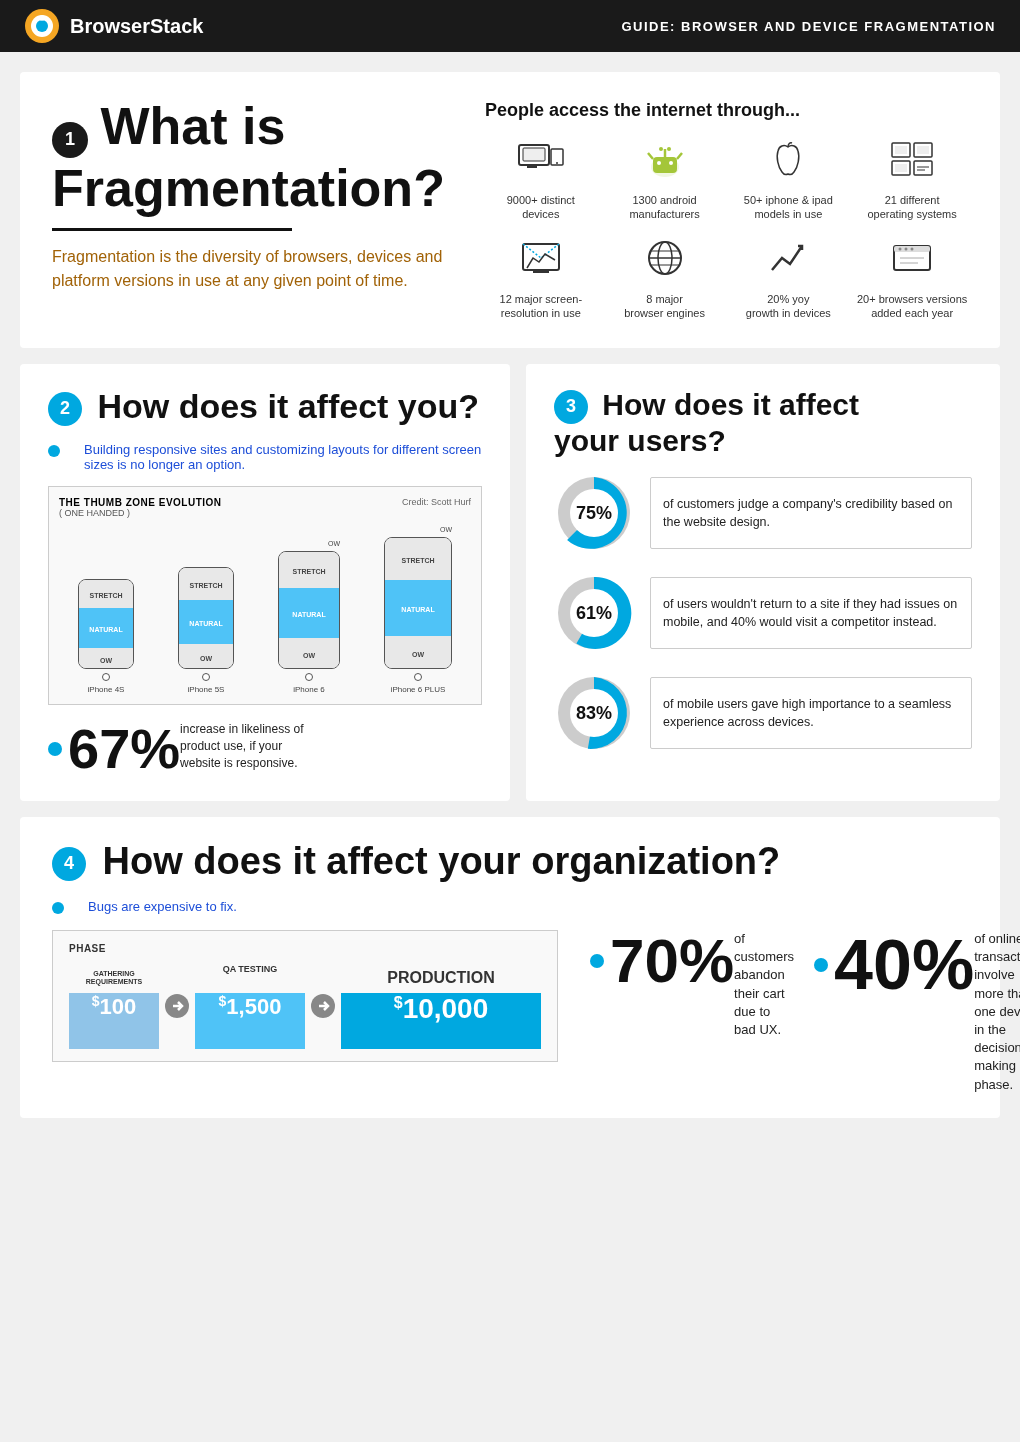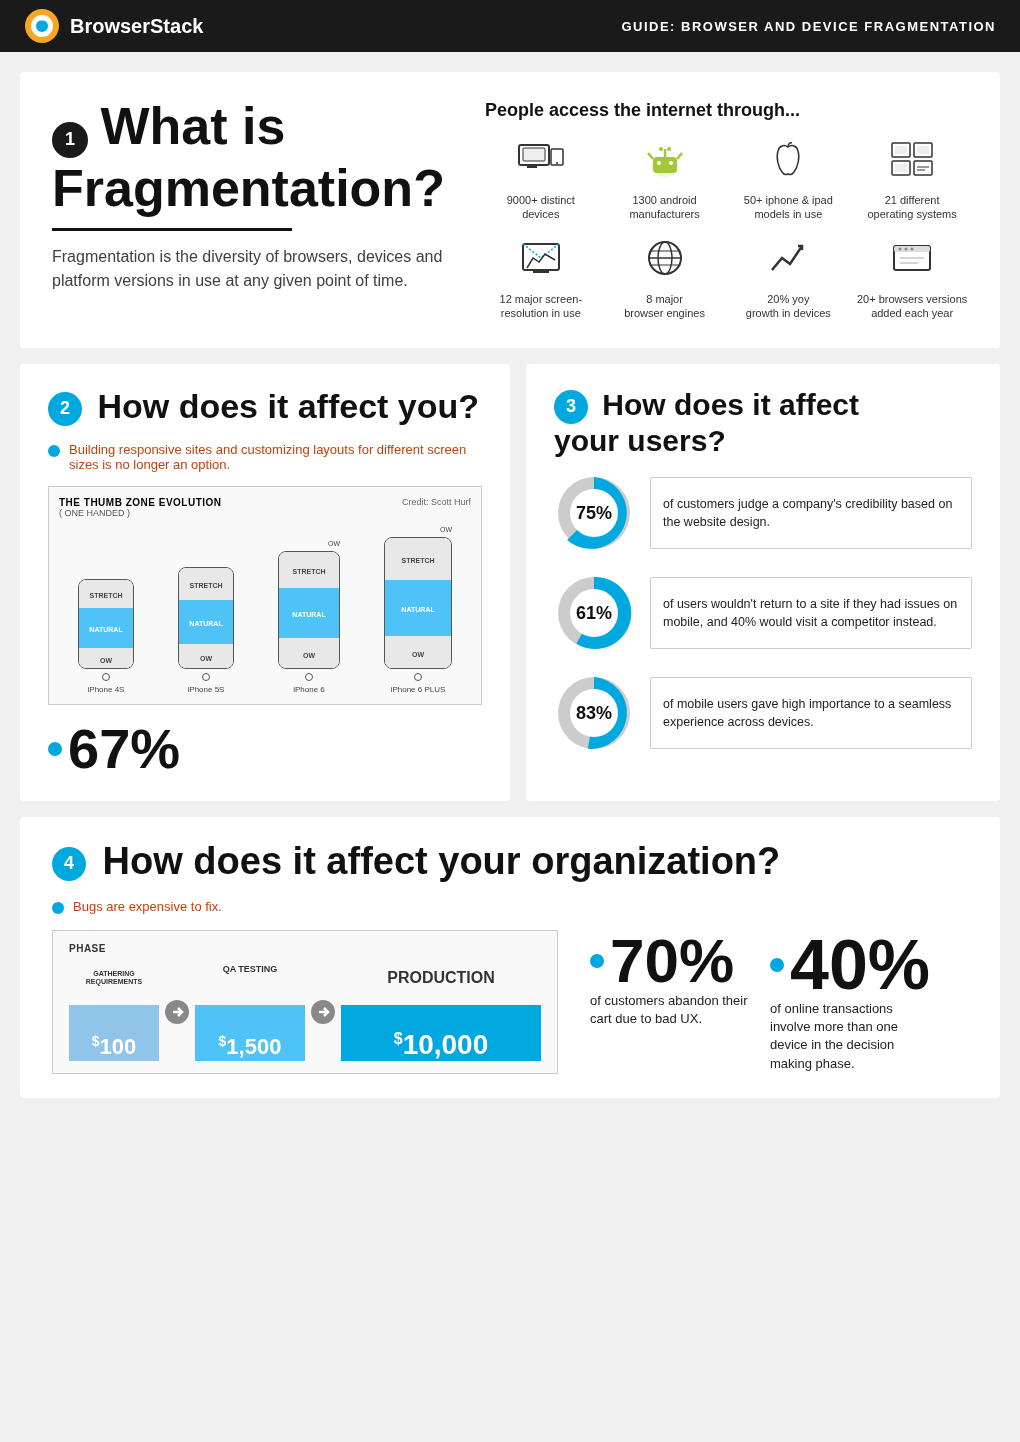--- a/index.html
+++ b/index.html
@@ -87,21 +87,21 @@
     }
     .section1-divider {
       border: none;
       border-top: 3px solid #111;
       margin: 14px 0;
       width: 240px;
     }
     .section1-desc {
       font-size: 16px;
       line-height: 1.5;
-      color: #404040;
+      color: #a16207;
     }
     .section1-right {
       flex: 1;
     }
     .internet-title {
       font-size: 18px;
       font-weight: bold;
       margin-bottom: 18px;
       color: #111;
     }
@@ -162,24 +162,24 @@
       width: 34px;
       height: 34px;
       font-size: 18px;
       font-weight: bold;
       margin-right: 6px;
       vertical-align: middle;
     }
 
     .bullet-text {
       font-size: 13px;
-      color: #c2410c;
+      color: #1d4ed8;
       display: flex;
       align-items: flex-start;
-      gap: 9px;
+      gap: 24px;
       margin-bottom: 14px;
     }
     .blue-dot {
       width: 12px;
       height: 12px;
       background: #00a8e0;
       border-radius: 50%;
       flex-shrink: 0;
       margin-top: 3px;
     }
@@ -237,21 +237,21 @@
     .phone-label { font-size: 8px; color: #444; }
     .phone-circle { width: 8px; height: 8px; border-radius: 50%; border: 1px solid #555; background: white; margin: 2px auto; }
 
     .pct-row {
       display: flex;
       gap: 20px;
       margin-top: 12px;
     }
     .big-pct {
       display: flex;
-      flex-direction: column;
+      flex-direction: row;
       align-items: flex-start;
     }
     .big-pct-num {
       font-size: 56px;
       font-weight: 900;
       color: #111;
       line-height: 1;
       display: flex;
       align-items: center;
       gap: 6px;
@@ -335,25 +335,24 @@
       align-items: flex-end;
       gap: 0;
     }
     .phase-block {
       display: flex;
       flex-direction: column;
       align-items: center;
     }
     .cost-box {
       display: flex;
-      align-items: flex-end;
+      align-items: flex-start;
       justify-content: center;
       font-weight: bold;
       color: white;
-      margin-top: 12px;
     }
     .cost-box.small {
       background: #90c4e8;
       width: 90px;
       height: 56px;
       font-size: 22px;
     }
     .cost-box.medium {
       background: #4fc3f7;
       width: 110px;
@@ -586,20 +585,21 @@
 
         </div>
       </div>
 
       <div class="pct-row">
         <div class="big-pct">
           <div class="big-pct-num">
             <span class="dot"></span>
             <span>67%</span>
           </div>
+          <div class="big-pct-desc">increase in likeliness of product use, if your website is responsive.</div>
         </div>
       </div>
     </div>
 
     <div class="section3-card">
       <h2 class="section-heading" style="font-size:30px;">
         <span class="num">3</span>
         <span>How does it affect<br>your users?</span>
       </h2>
 

